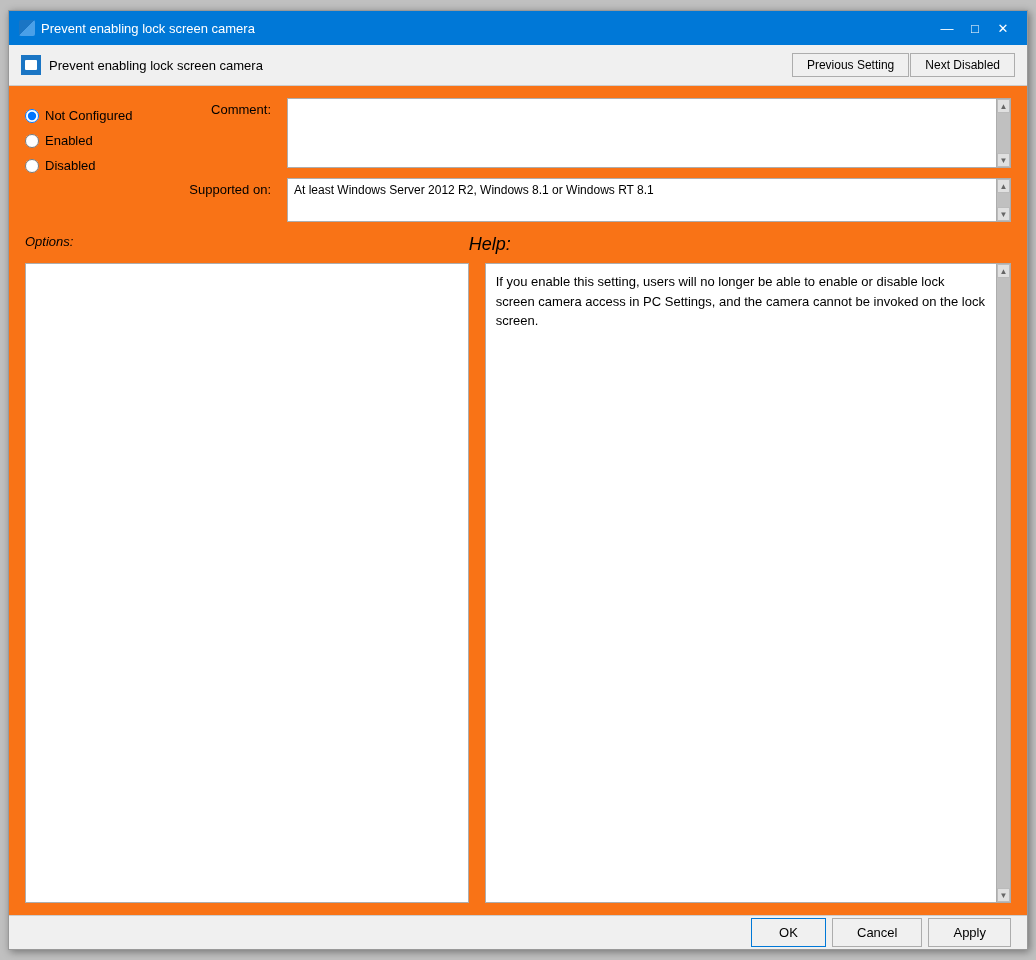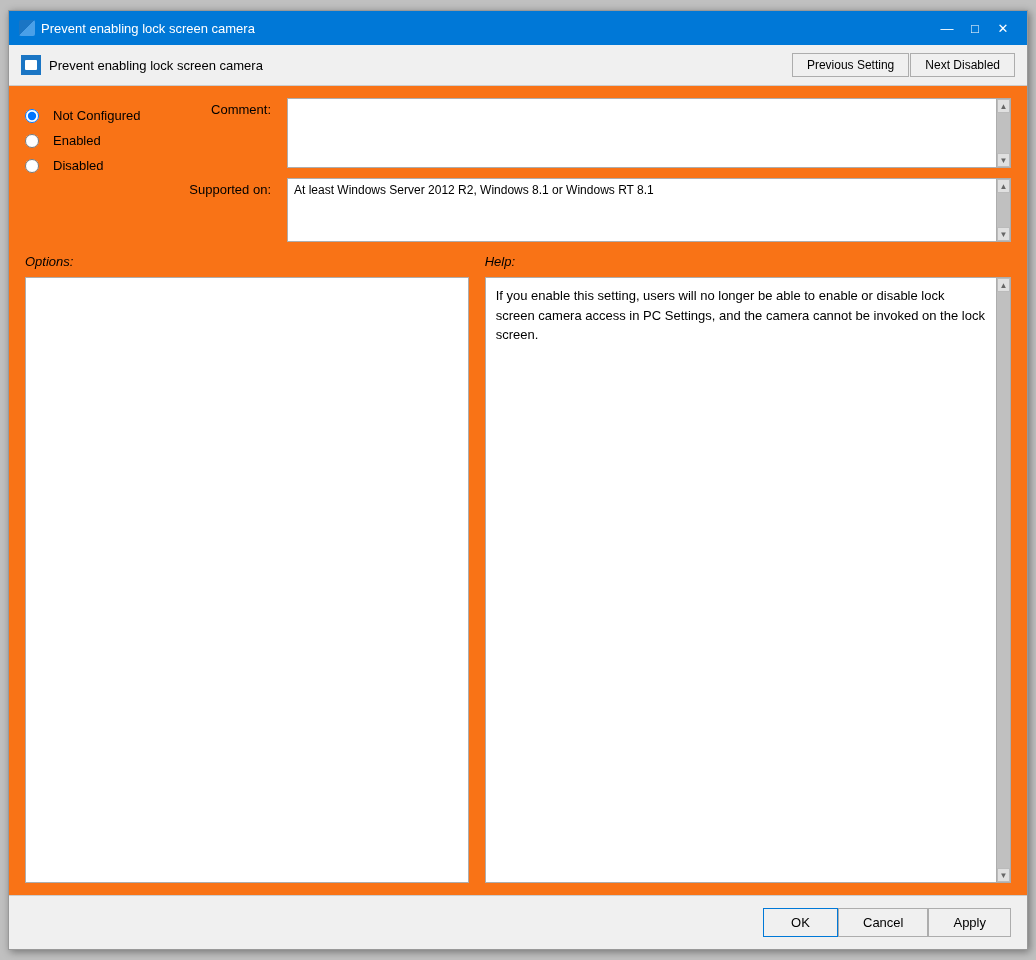--- a/index.html
+++ b/index.html
@@ -103,21 +103,21 @@
     .radio-group {
       display: flex;
       flex-direction: column;
       gap: 10px;
       min-width: 140px;
       padding-top: 10px;
     }
     .radio-item {
       display: flex;
       align-items: center;
-      gap: 14px;
+      gap: 6px;
       cursor: pointer;
     }
     .radio-item input[type="radio"] {
       cursor: pointer;
       width: 14px;
       height: 14px;
     }
     .radio-label {
       font-size: 13px;
     }
@@ -145,21 +145,21 @@
       border: 1px solid #adadad;
       background: white;
       resize: none;
       font-family: 'Segoe UI', Tahoma, sans-serif;
       font-size: 12px;
       padding: 2px 4px;
       outline: none;
     }
     .field-readonly {
       flex: 1;
-      height: 64px;
+      height: 44px;
       border: 1px solid #adadad;
       background: white;
       font-size: 12px;
       padding: 4px 6px;
       overflow-y: auto;
       color: #000;
     }
     .options-help-section {
       flex: 1;
       display: flex;
@@ -203,27 +203,27 @@
       display: flex;
       margin-bottom: 4px;
       font-style: italic;
     }
     .options-header-label {
       width: 45%;
       font-size: 13px;
     }
     .help-header-label {
       flex: 1;
-      font-size: 13px;
-      margin-left: 16px;
+      font-size: 18px;
     }
     .dialog-footer {
-      padding: 12px 16px;
+      padding: 2px 16px;
       display: flex;
       justify-content: flex-end;
+      gap: 6px;
       border-top: 1px solid #ccc;
       background: #f0f0f0;
       flex-shrink: 0;
     }
     .footer-btn {
       padding: 6px 24px;
       background: #f0f0f0;
       border: 1px solid #adadad;
       cursor: pointer;
       font-size: 13px;

